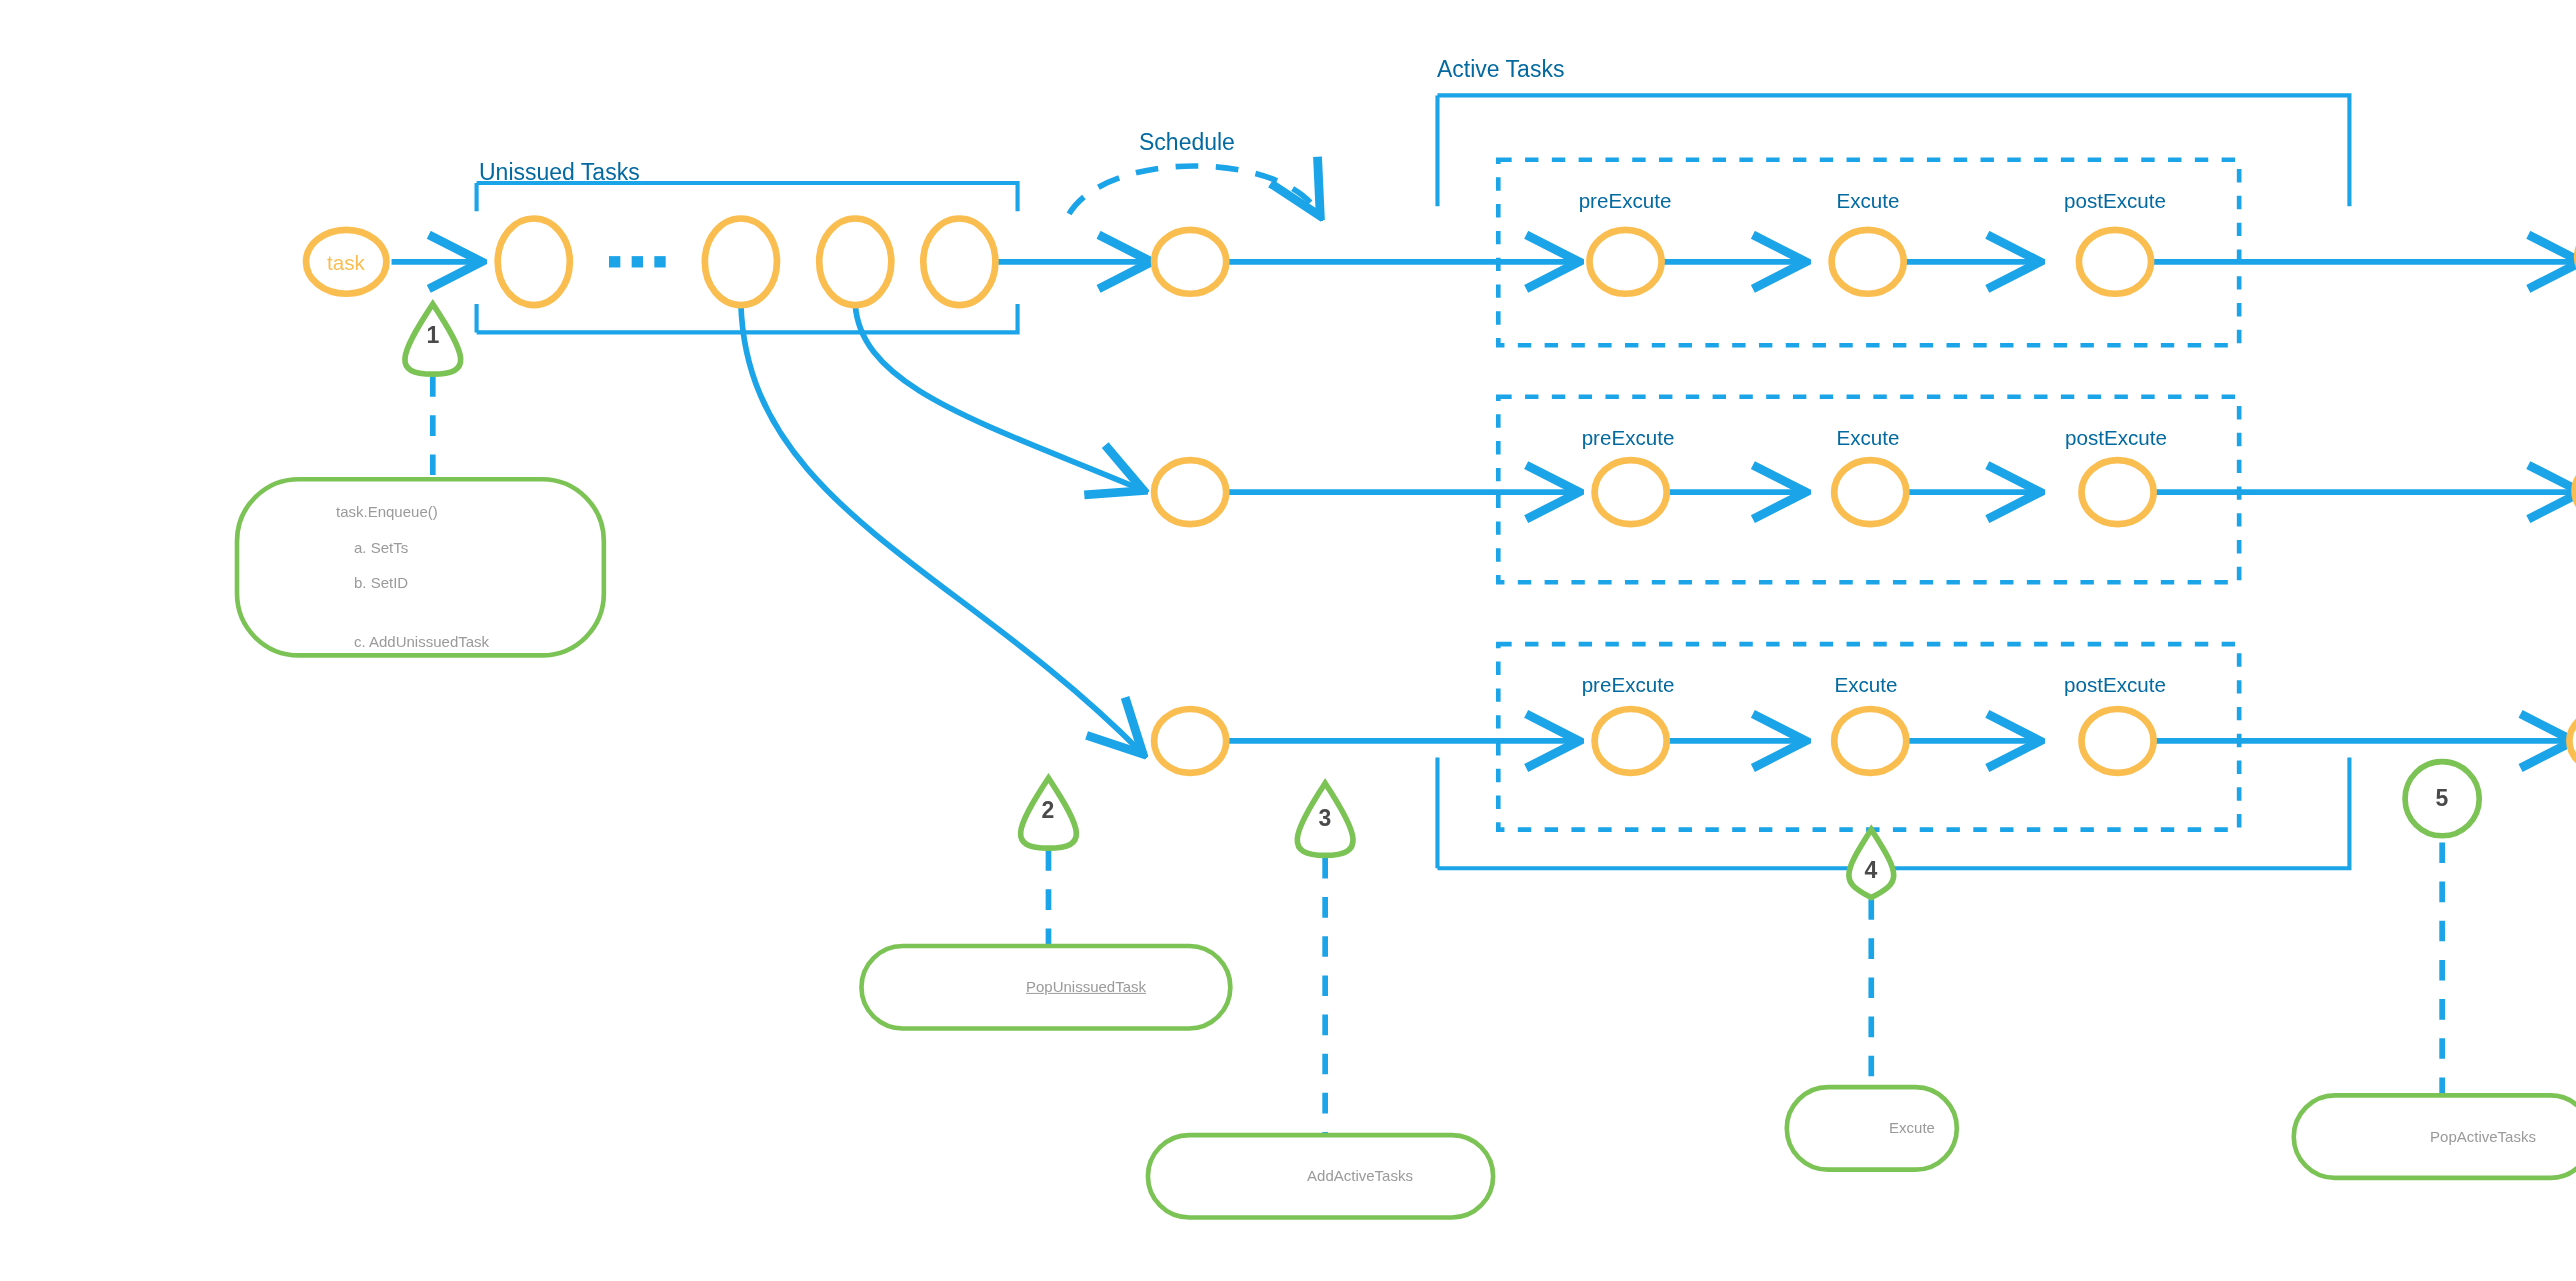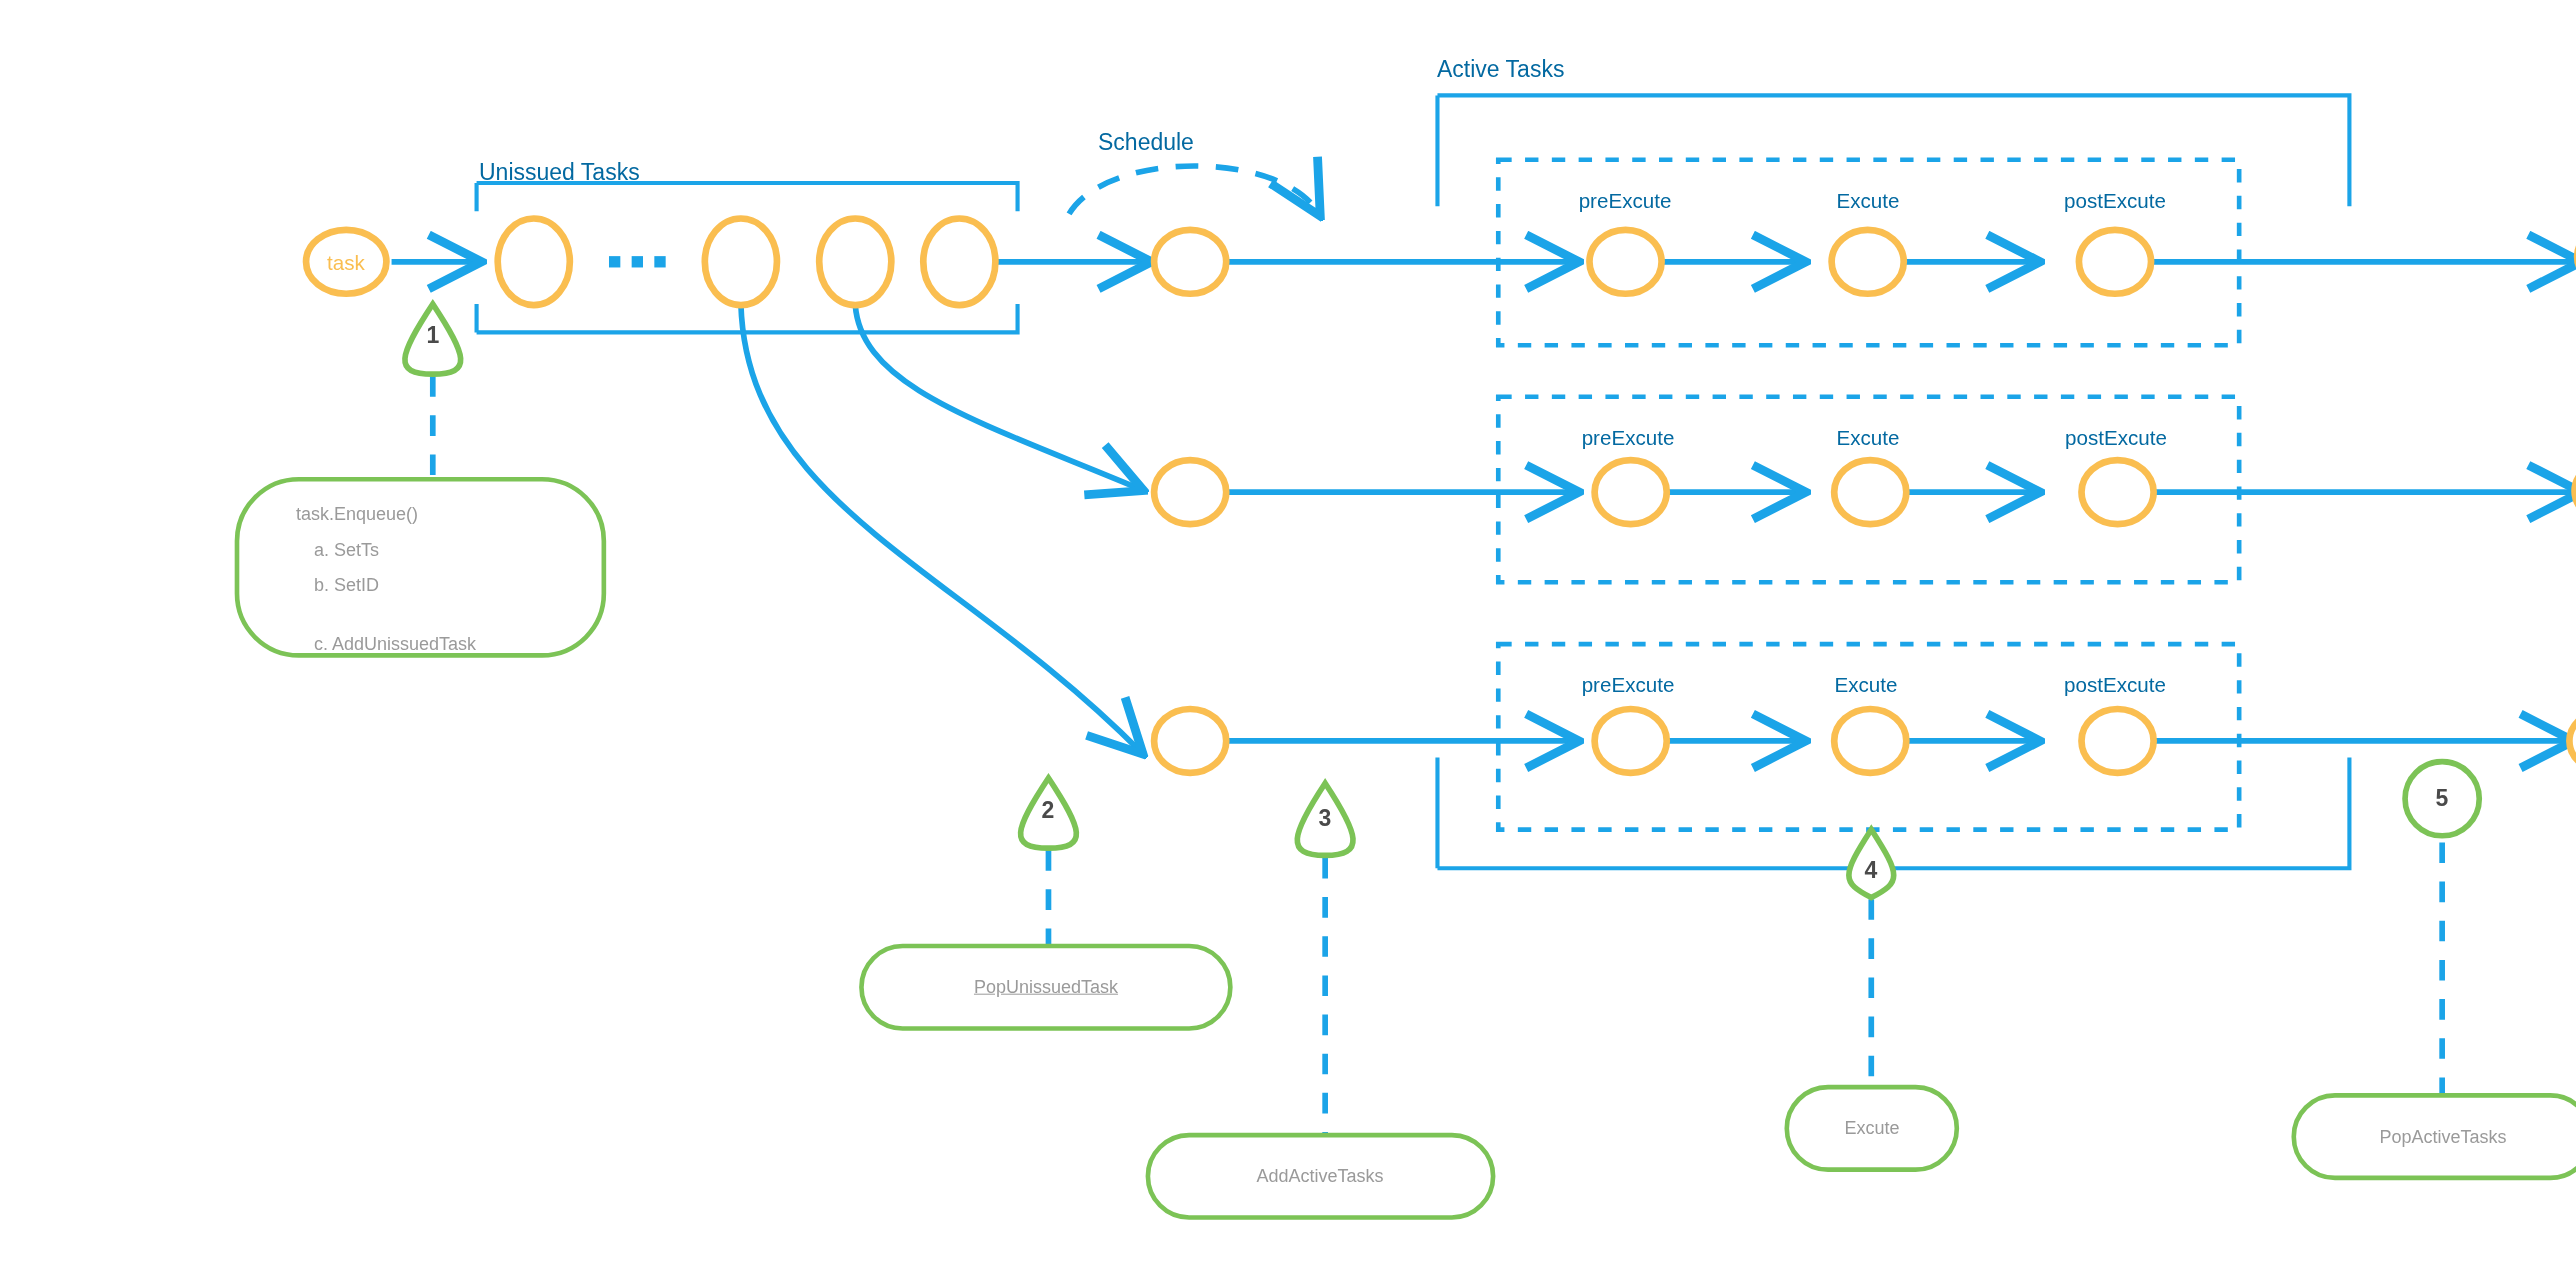--- a/index.html
+++ b/index.html
@@ -3,21 +3,21 @@
 <meta charset="utf-8">
 <style>
   html,body{margin:0;padding:0;background:#ffffff;}
   body{font-family:"Liberation Sans",sans-serif;}
   #stage{position:relative;width:3114px;height:1282px;background:#ffffff;overflow:hidden;}
   #stage svg{position:absolute;left:0;top:0;width:3114px;height:1282px;}
   .lbl{position:absolute;color:#0369a1;font-family:"Liberation Sans",sans-serif;white-space:nowrap;}
   .lbl.section{font-size:23px;}
   .lbl.stage{font-size:20.6px;}
   .lbl.tasktext{color:#fabe50;font-size:20.6px;}
-  .lbl.callout{color:#9a9a9a;font-size:18px;line-height:1.48;}
+  .lbl.callout{color:#9a9a9a;font-size:15px;line-height:1.48;margin-left:40px;}
   .lbl.marknum{color:#4a4a4a;font-size:23px;font-weight:bold;}
   .ctr{transform:translate(-50%,-50%);}
 </style>
 </head>
 <body>
 
 <div id="stage">
 
   <svg viewBox="0 0 6044 2488" xmlns="http://www.w3.org/2000/svg">
     <defs>
@@ -123,21 +123,21 @@
       <rect x="460" y="930" width="712" height="342" rx="120" ry="120" fill="#ffffff" stroke="#7cc356" stroke-width="9"></rect>
       <rect x="1672" y="1836" width="716" height="160" rx="80" ry="80" fill="#ffffff" stroke="#7cc356" stroke-width="9"></rect>
       <rect x="2228" y="2203" width="670" height="160" rx="80" ry="80" fill="#ffffff" stroke="#7cc356" stroke-width="9"></rect>
       <rect x="3468" y="2110" width="330" height="160" rx="80" ry="80" fill="#ffffff" stroke="#7cc356" stroke-width="9"></rect>
       <rect x="4452" y="2126" width="578" height="160" rx="80" ry="80" fill="#ffffff" stroke="#7cc356" stroke-width="9"></rect>
     </g>
   </svg>
 
   <div class="lbl section" style="left:1437px;top:56px;">Active Tasks</div>
   <div class="lbl section" style="left:479px;top:159px;">Unissued Tasks</div>
-  <div class="lbl section" style="left:1098px;top:129px;">Schedule</div>
+  <div class="lbl section" style="left:1139px;top:129px;">Schedule</div>
 
   <div class="lbl tasktext ctr" style="left:346px;top:263px;">task</div>
 
   <div class="lbl stage ctr" style="left:1625px;top:201px;">preExcute</div>
   <div class="lbl stage ctr" style="left:1868px;top:201px;">Excute</div>
   <div class="lbl stage ctr" style="left:2115px;top:201px;">postExcute</div>
 
   <div class="lbl stage ctr" style="left:1628px;top:438px;">preExcute</div>
   <div class="lbl stage ctr" style="left:1868px;top:438px;">Excute</div>
   <div class="lbl stage ctr" style="left:2116px;top:438px;">postExcute</div>

